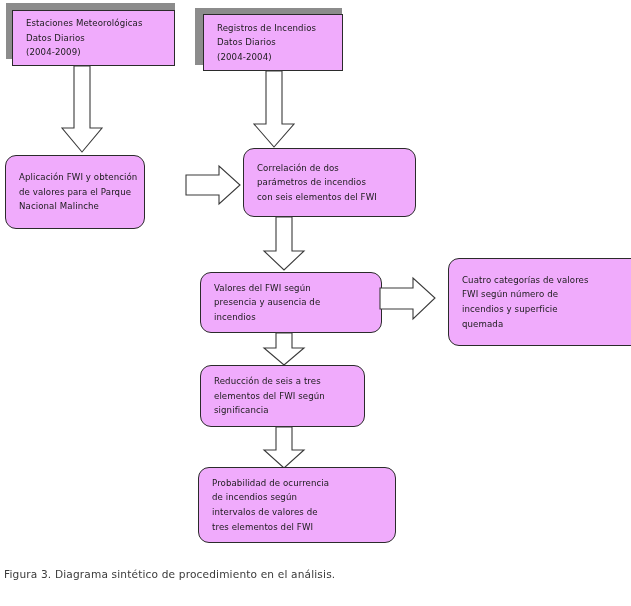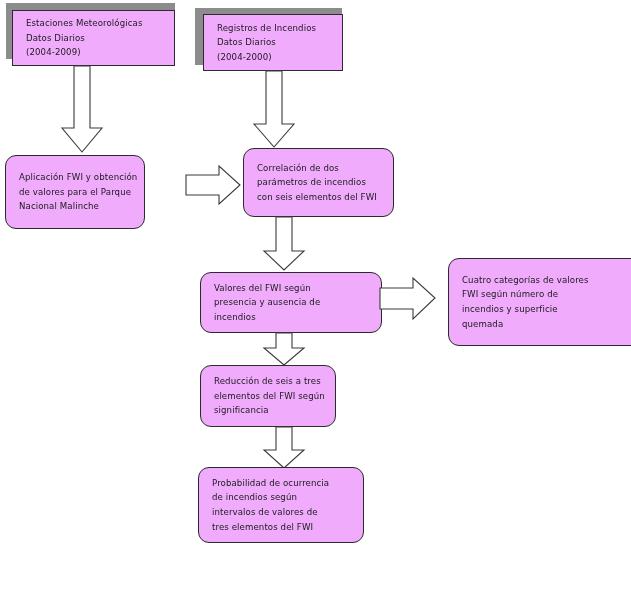--- a/index.html
+++ b/index.html
@@ -91,21 +91,21 @@
   <div class="node" style="left:12px; top:10px; width:163px; height:56px;">
     <div class="txt">Estaciones Meteorológicas
 Datos Diarios
 (2004-2009)</div>
   </div>
 
   <div class="stack-shadow" style="left:195px; top:8px; width:147px; height:57px;"></div>
   <div class="node" style="left:203px; top:14px; width:140px; height:57px;">
     <div class="txt">Registros de Incendios
 Datos Diarios
-(2004-2000)</div>
+(2004-2004)</div>
   </div>
 
   <div class="arrow" style="left:60px; top:66px; width:50px; height:88px;">
     <svg width="50" height="88" viewBox="0 0 50 88">
       <polygon points="14,0 30,0 30,62 42,62 22,86 2,62 14,62"></polygon>
     </svg>
   </div>
 
   <div class="arrow" style="left:252px; top:71px; width:50px; height:78px;">
     <svg width="50" height="78" viewBox="0 0 50 78">
@@ -118,21 +118,21 @@
 de valores para el Parque
 Nacional Malinche</div>
   </div>
 
   <div class="arrow" style="left:186px; top:166px; width:56px; height:40px;">
     <svg width="56" height="40" viewBox="0 0 56 40">
       <polygon points="0,9 33,9 33,0 54,19 33,38 33,29 0,29"></polygon>
     </svg>
   </div>
 
-  <div class="node rounded" style="left:243px; top:148px; width:151px; height:69px;">
+  <div class="node rounded" style="left:243px; top:148px; width:173px; height:69px;">
     <div class="txt">Correlación de dos
 parámetros de incendios
 con seis elementos del FWI</div>
   </div>
 
   <div class="arrow" style="left:262px; top:217px; width:50px; height:55px;">
     <svg width="50" height="55" viewBox="0 0 50 55">
       <polygon points="14,0 30,0 30,34 42,34 22,53 2,34 14,34"></polygon>
     </svg>
   </div>
@@ -155,35 +155,36 @@
 incendios y superficie
 quemada</div>
   </div>
 
   <div class="arrow" style="left:262px; top:333px; width:50px; height:34px;">
     <svg width="50" height="34" viewBox="0 0 50 34">
       <polygon points="14,0 30,0 30,15 42,15 22,32 2,15 14,15"></polygon>
     </svg>
   </div>
 
-  <div class="node rounded" style="left:200px; top:365px; width:136px; height:62px;">
+  <div class="node rounded" style="left:200px; top:365px; width:165px; height:62px;">
     <div class="txt">Reducción de seis a tres
 elementos del FWI según
 significancia</div>
   </div>
 
   <div class="arrow" style="left:262px; top:427px; width:50px; height:43px;">
     <svg width="50" height="43" viewBox="0 0 50 43">
       <polygon points="14,0 30,0 30,23 42,23 22,41 2,23 14,23"></polygon>
     </svg>
   </div>
 
-  <div class="node rounded" style="left:198px; top:467px; width:166px; height:76px;">
+  <div class="node rounded" style="left:198px; top:467px; width:198px; height:76px;">
     <div class="txt">Probabilidad de ocurrencia
 de incendios según
 intervalos de valores de
 tres elementos del FWI</div>
   </div>
 
   <div id="caption">
+    <div class="cap-line">Figura 3. Diagrama sintético de procedimiento en el análisis.</div>
   </div>
 
 </div>
 
 </body></html>

